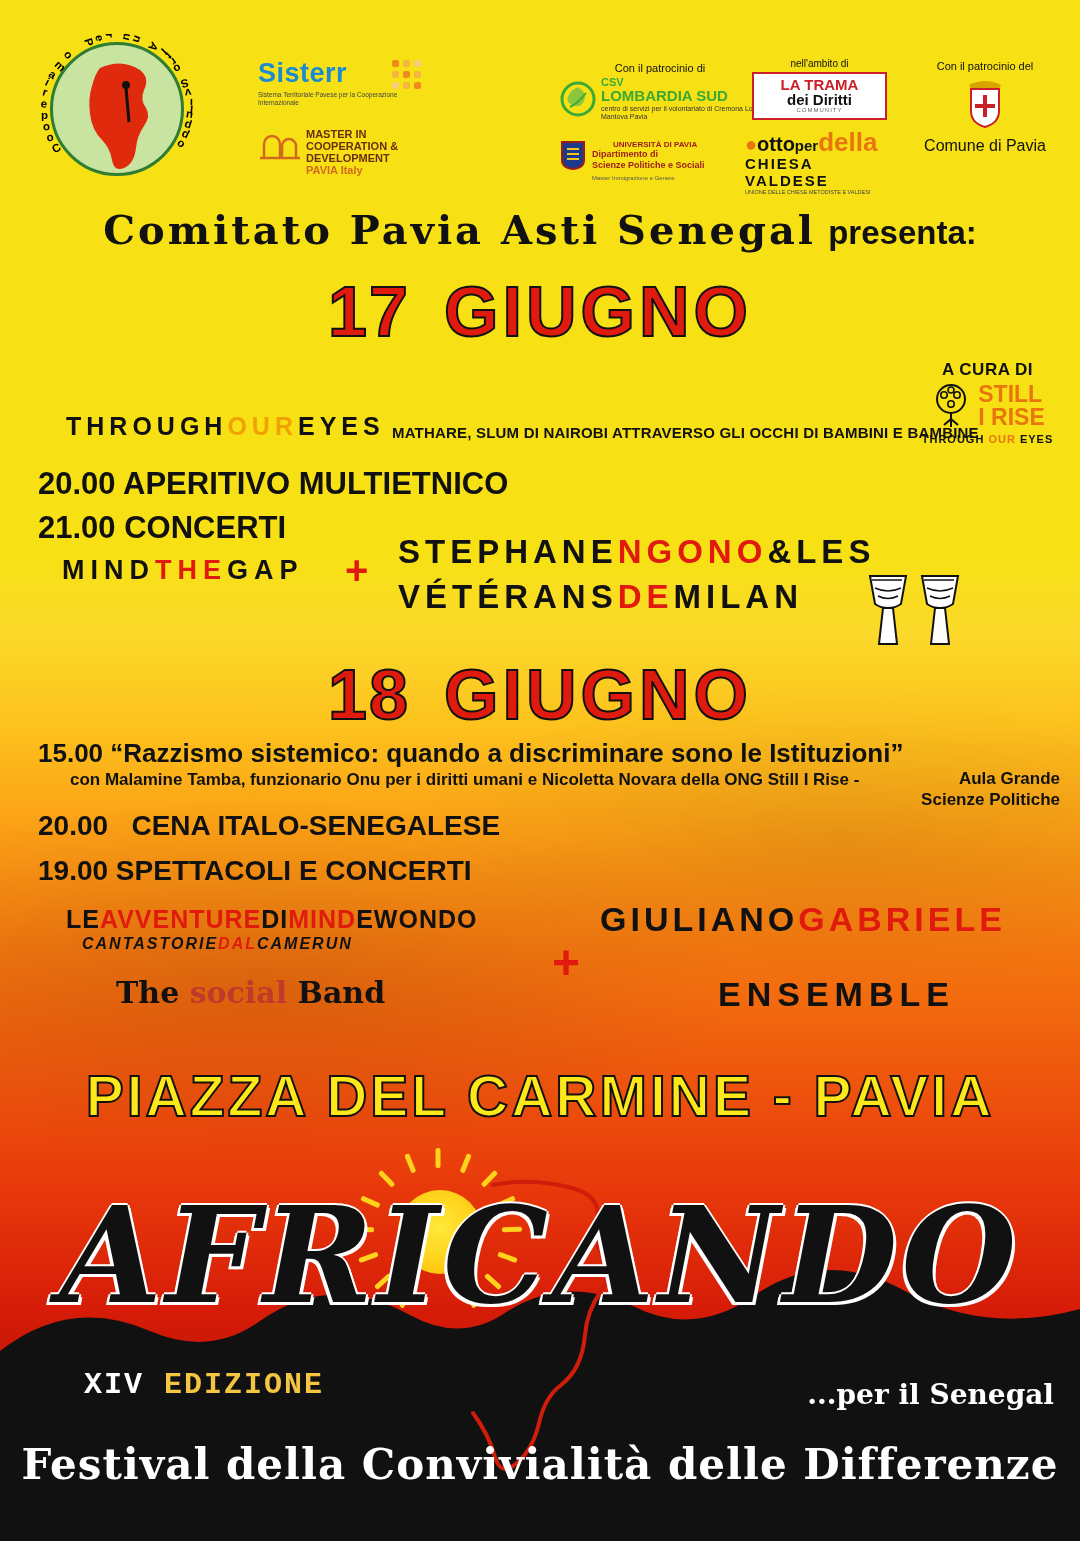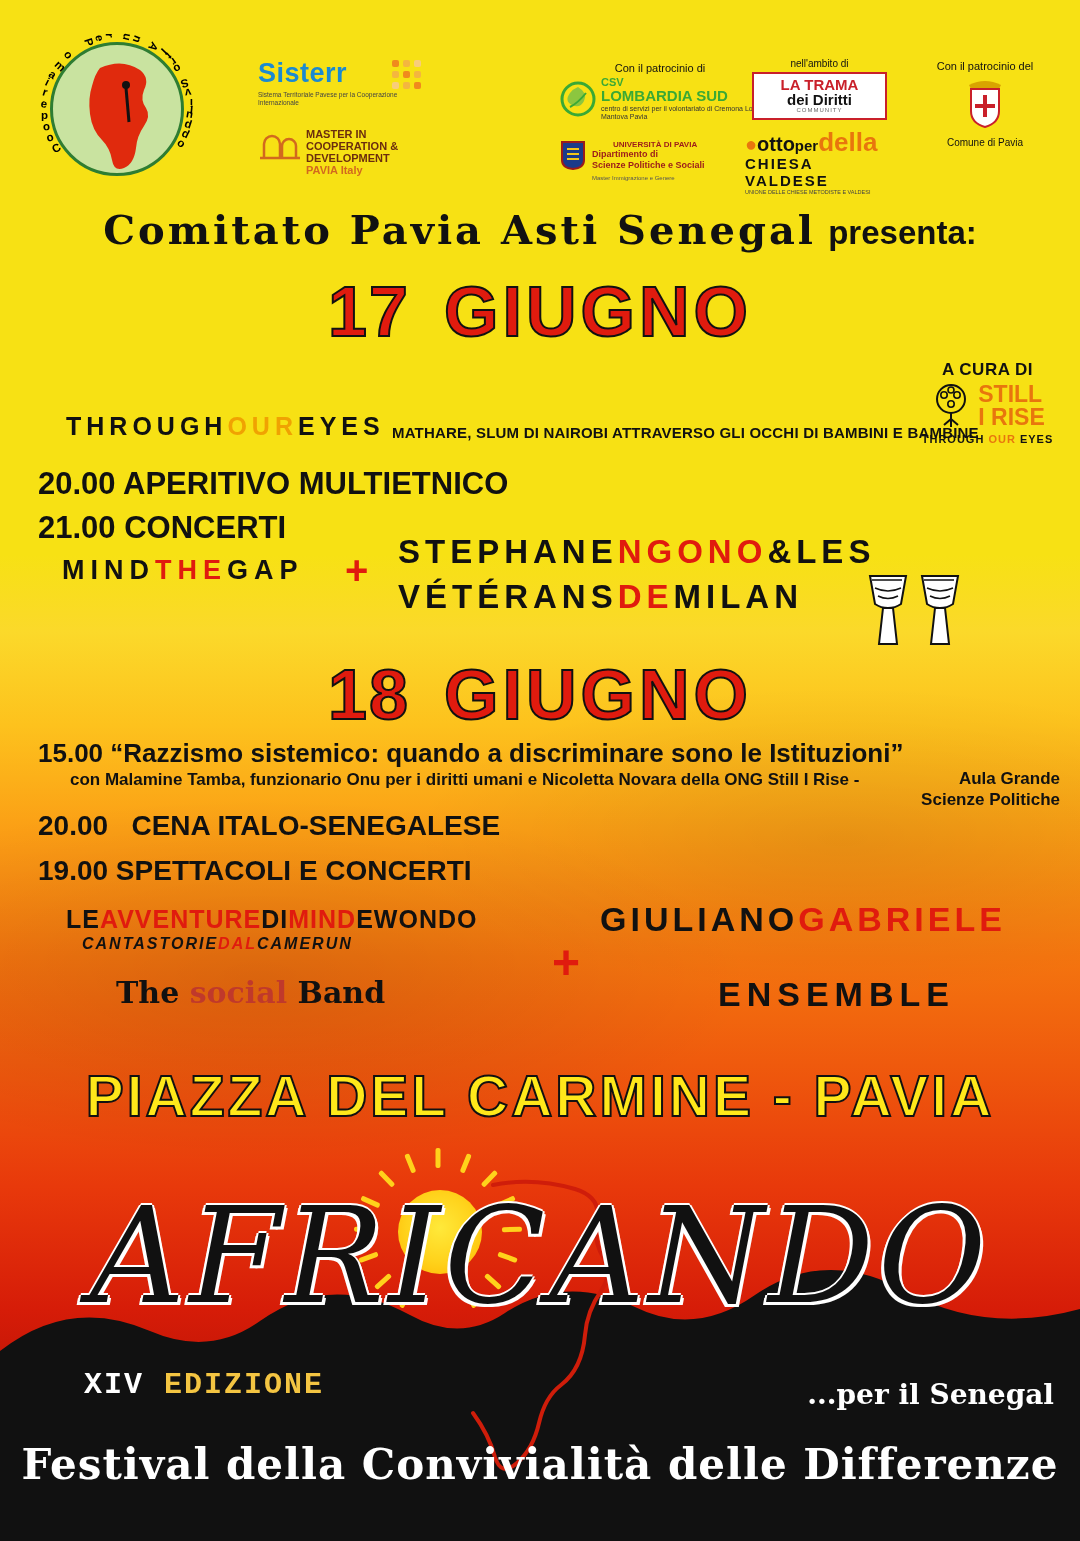--- a/index.html
+++ b/index.html
@@ -151,21 +151,21 @@
   .trama .t2 { font-size: 15px; font-weight: bold; color: #111; line-height: 1.05; }
   .trama .t3 { font-size: 6px; color: #666; letter-spacing: 1px; }
   .ottopermille { left: 745px; top: 130px; width: 150px; }
   .ottopermille .o1 { font-size: 20px; font-weight: bold; color: #111; line-height: .95; text-align: left; }
   .ottopermille .o1 .o-or { color: #e8760d; }
   .ottopermille .o2 { font-size: 15px; font-weight: bold; color: #111; letter-spacing: 2px; text-align: left; }
   .ottopermille .o3 { font-size: 5.5px; color: #444; text-align: left; }
   .comune { left: 905px; top: 60px; width: 160px; }
   .comune .cc1 { font-size: 11px; color: #111; }
   .comune .crest { width: 52px; height: 56px; margin: 2px auto 0; }
-  .comune .cc2 { font-size: 10px; color: #111; margin-top: 2px; }
+  .comune .cc2 { font-size: 16px; color: #111; margin-top: 2px; }
 
   
   .presenta {
     position: absolute;
     left: 0; right: 0; top: 206px;
     text-align: center;
     font-size: 40px;
     color: #111;
     letter-spacing: 1px;
   }
@@ -288,21 +288,21 @@
     color: #ffe81a;
     -webkit-text-stroke: 2px #111;
     letter-spacing: 3px;
   }
 
   .africando {
     position: absolute; left: 0; right: 0; top: 1190px;
     text-align: center;
     font-family: "DejaVu Serif", serif;
     font-size: 132px;
-    font-weight: normal;
+    font-weight: bold;
     font-style: italic;
     color: #111;
     letter-spacing: 4px;
     text-shadow:
       2px 0 0 #fff, -2px 0 0 #fff, 0 2px 0 #fff, 0 -2px 0 #fff,
       3px 3px 0 #fff, -3px 3px 0 #fff;
     line-height: 1;
   }
   .xiv {
     position: absolute; left: 84px; top: 1368px;

